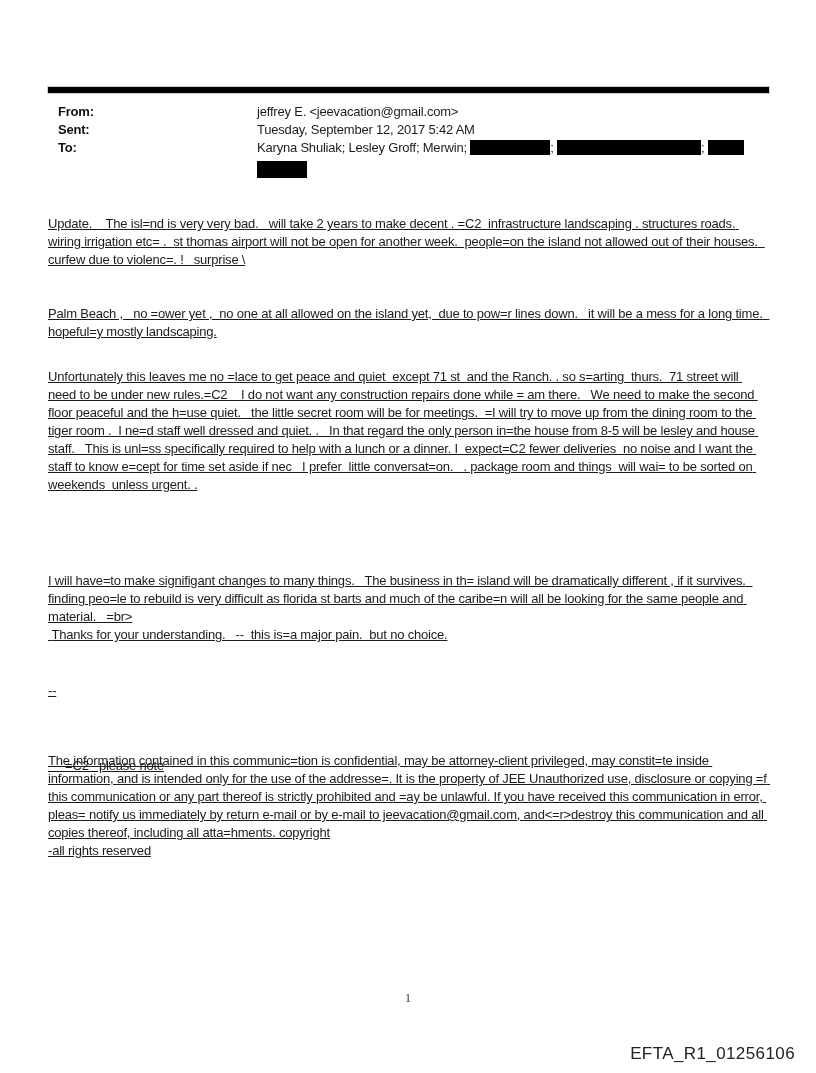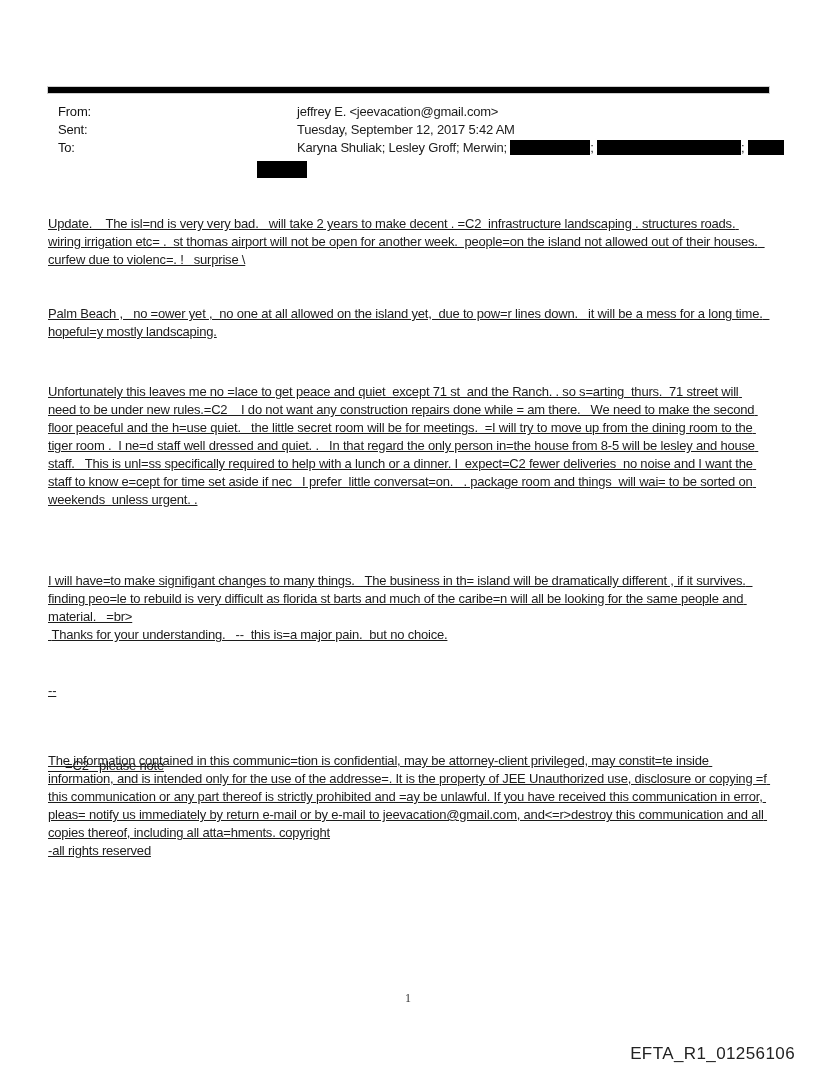--- a/index.html
+++ b/index.html
@@ -10,38 +10,38 @@
     font-family:"Liberation Sans",sans-serif;
     color:#1c1c1c;
     overflow:hidden;
   }
   .topbar{
     position:absolute;left:48px;top:87px;width:721px;height:6px;
     background:#000;outline:1px solid #cfcfcf;
   }
   .hl{
     position:absolute;left:58px;
-    font-size:13px;font-weight:normal;line-height:18px;color:#111;
+    font-size:13px;font-weight:bold;line-height:18px;color:#111;
     letter-spacing:-0.2px;white-space:pre;
   }
   .hv{
     position:absolute;left:257px;
     font-size:13px;line-height:18px;color:#1c1c1c;
-    letter-spacing:-0.2px;white-space:pre;margin-left:40px;
+    letter-spacing:-0.2px;white-space:pre;
   }
   .row1{top:103px}.row2{top:121px}.row3{top:139px}
   .rd{display:inline-block;background:#000;height:15px;vertical-align:-3px;}
   .rd1{width:80px}.rd2{width:144px}.rd3{width:36px}
   .rd4{position:absolute;left:257px;top:161px;width:50px;height:17px;background:#000;}
   .p{
     position:absolute;left:48px;width:721px;
     font-size:13px;line-height:18px;letter-spacing:-0.2px;
     color:#1c1c1c;white-space:pre-wrap;word-wrap:break-word;text-decoration:underline;
   }
-  .p1{top:215px}.p2{top:305px}.p3{top:383px}.p4{top:524px}.p5{top:572px}
+  .p1{top:215px}.p2{top:305px}.p3{top:368px}.p4{top:524px}.p5{top:572px}
   .p6{top:682px}.p7{top:757px}.p8{top:752px}
   .pageno{
     position:absolute;top:991px;left:0;width:100%;
     text-align:center;font-family:"Liberation Serif",serif;
     font-size:12px;color:#333;
   }
   .bates{
     position:absolute;top:1044px;right:21px;
     font-size:17px;color:#222;letter-spacing:0.4px;
   }

